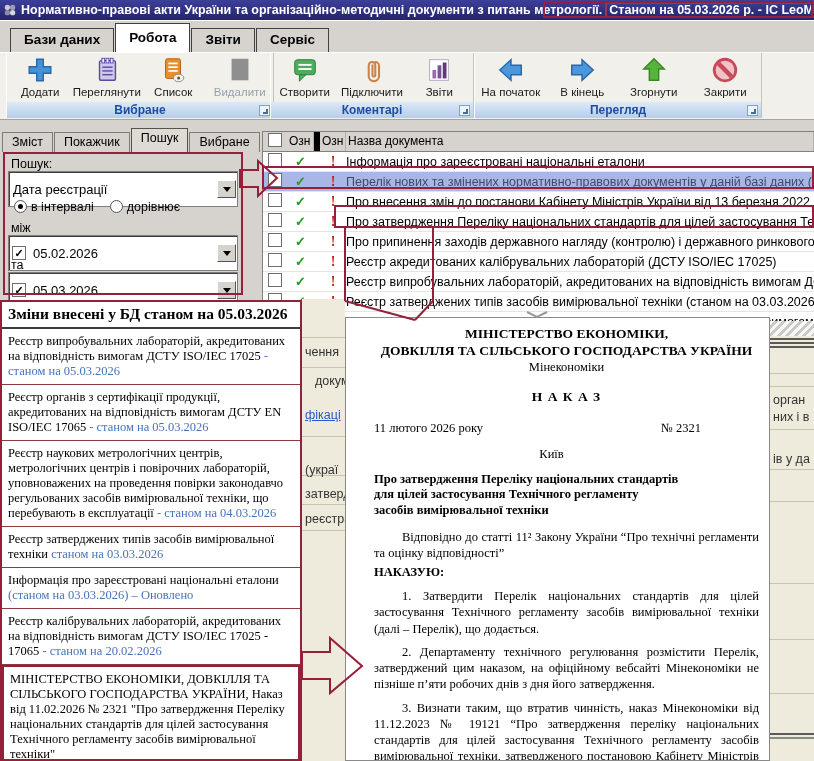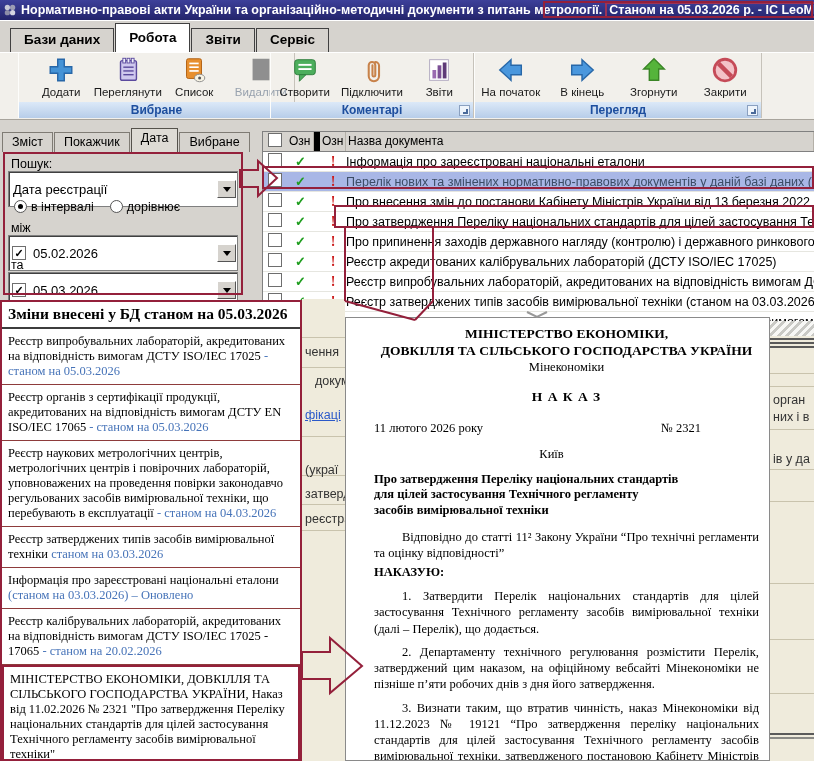--- a/index.html
+++ b/index.html
@@ -119,21 +119,21 @@
   </div>
 
   <div class="menubar" id="menu-tabs">
       <div class="menu-tab">Бази даних</div>
       <div class="menu-tab active">Робота</div>
       <div class="menu-tab">Звіти</div>
       <div class="menu-tab">Сервіс</div>
     </div>
 
   <div class="toolbar" id="toolbar">
-      <div class="tb-group" style="left: 18px; width: 266px; padding-left: 9px;">
+      <div class="tb-group" style="left: 6px; width: 266px;">
     <div class="tb-buttons">
           <div class="tb-btn">
     <span class="tb-ico">
               <svg viewBox="0 0 32 32">
                 <path d="M12.5 4.5h7v8h8v7h-8v8h-7v-8h-8v-7h8z" fill="#4593d6" stroke="#2767a8" stroke-width="1.5"></path>
               </svg>
             </span>
     <span class="tb-lbl">Додати</span>
   </div>
           <div class="tb-btn">
@@ -254,21 +254,21 @@
     <div class="tb-caption">
       <span class="cap-label">Перегляд</span>
       <span class="launcher"></span>
     </div>
   </div>
     </div>
 
   <div class="lefttabs" id="left-tabs">
       <div class="left-tab">Зміст</div>
       <div class="left-tab">Покажчик</div>
-      <div class="left-tab active">Дата</div>
+      <div class="left-tab active">Пошук</div>
       <div class="left-tab">Вибране</div>
     </div>
 
   <div class="search-label">Пошук:</div>
   <div class="combo" style="top:171px">
     <span class="val">Дата реєстрації</span>
     <span class="drop"></span>
   </div>
   <div class="radio-row">
     <label><span class="radio on"></span><span>в інтервалі</span></label>

